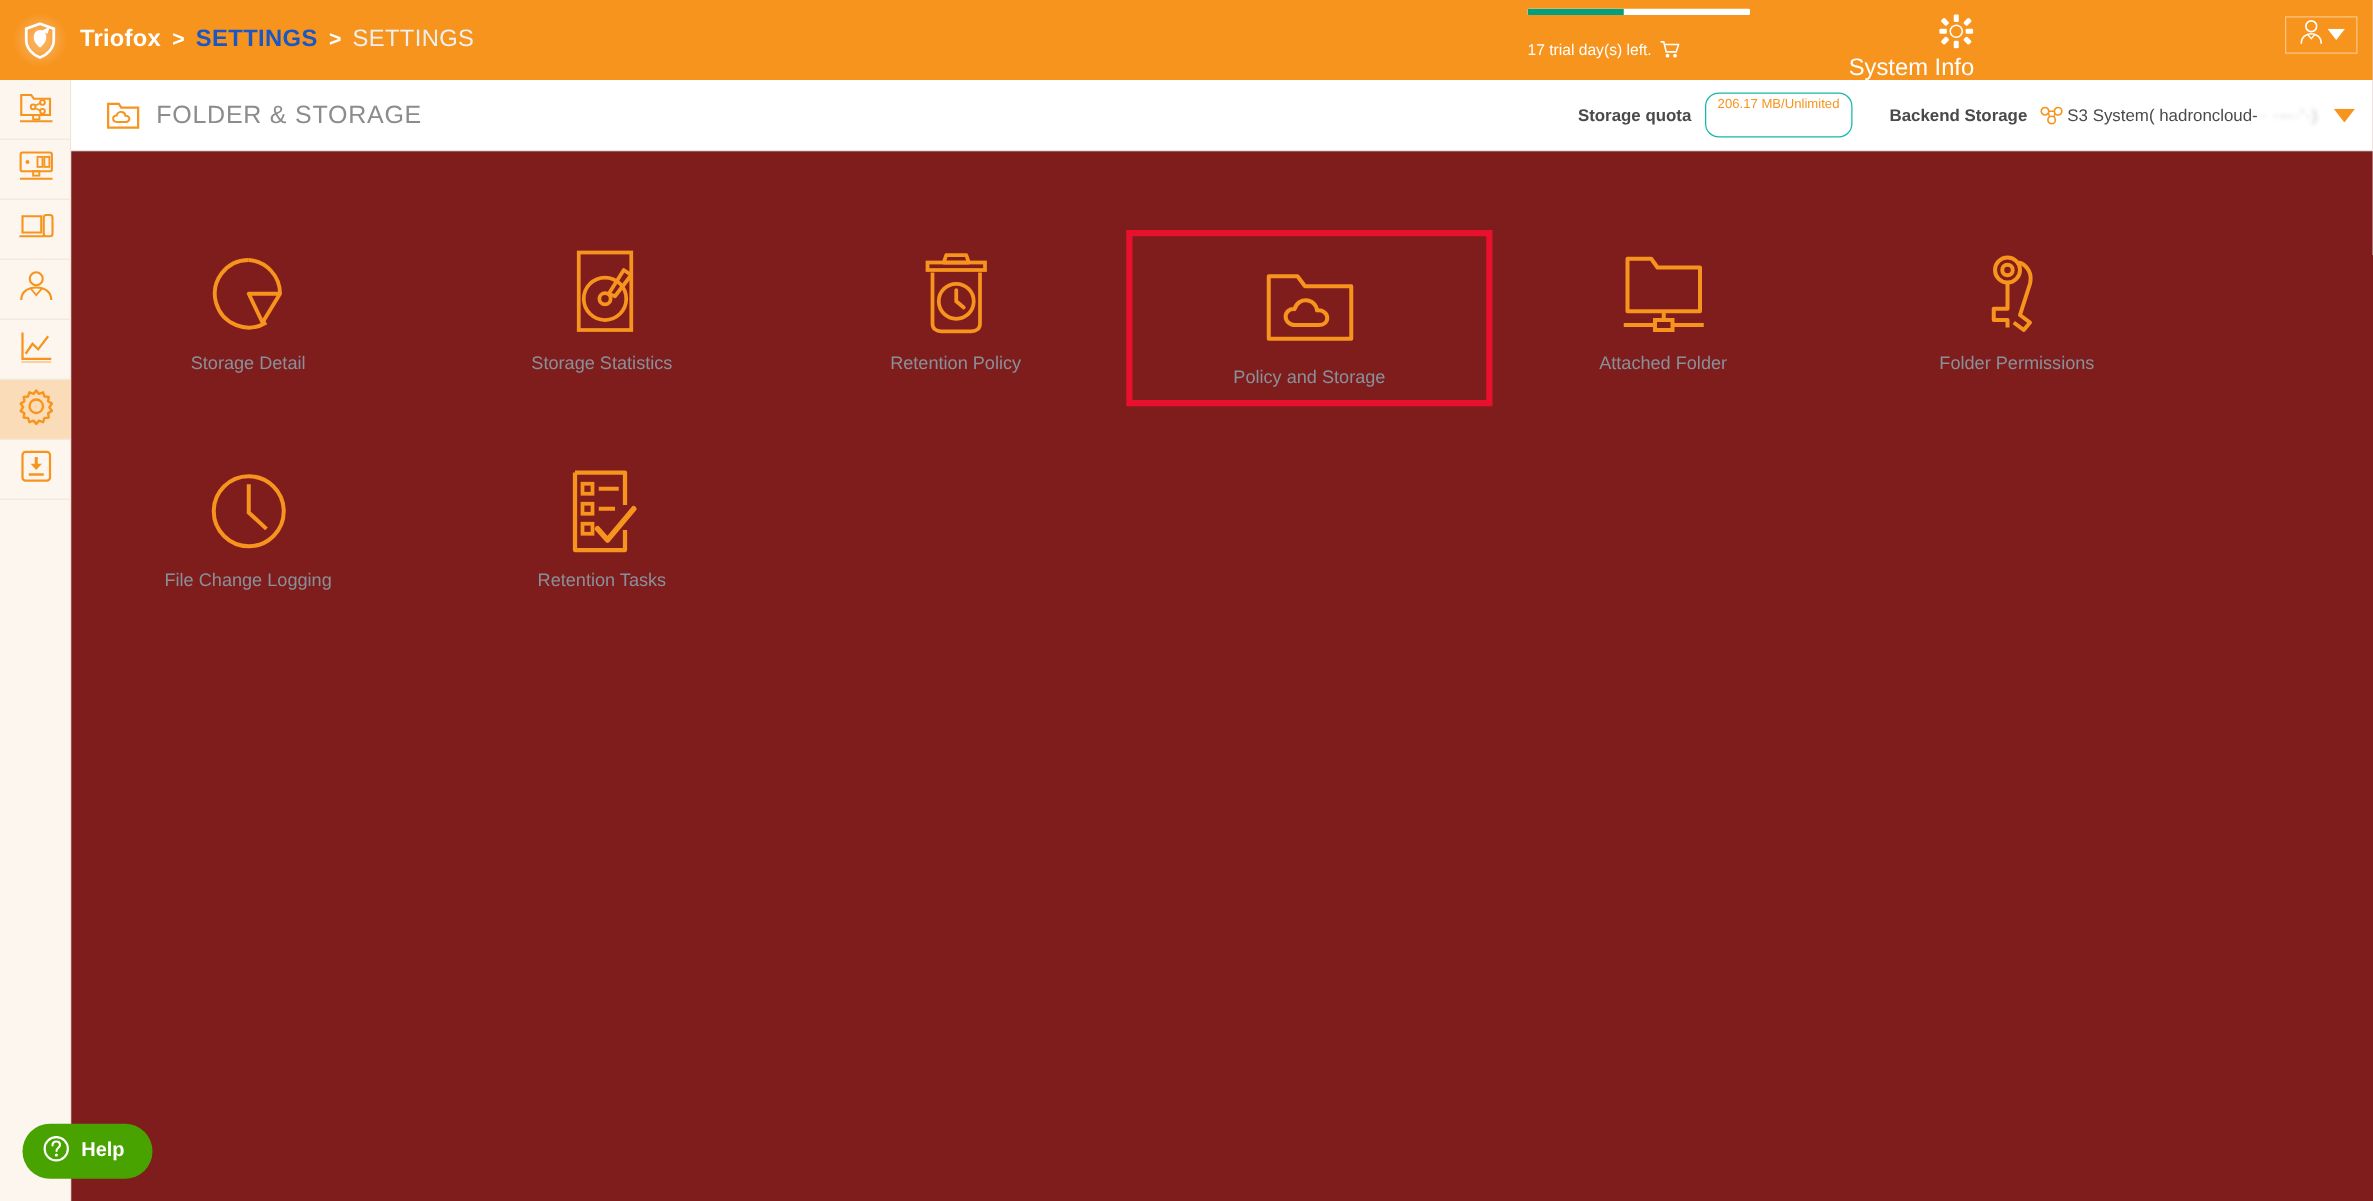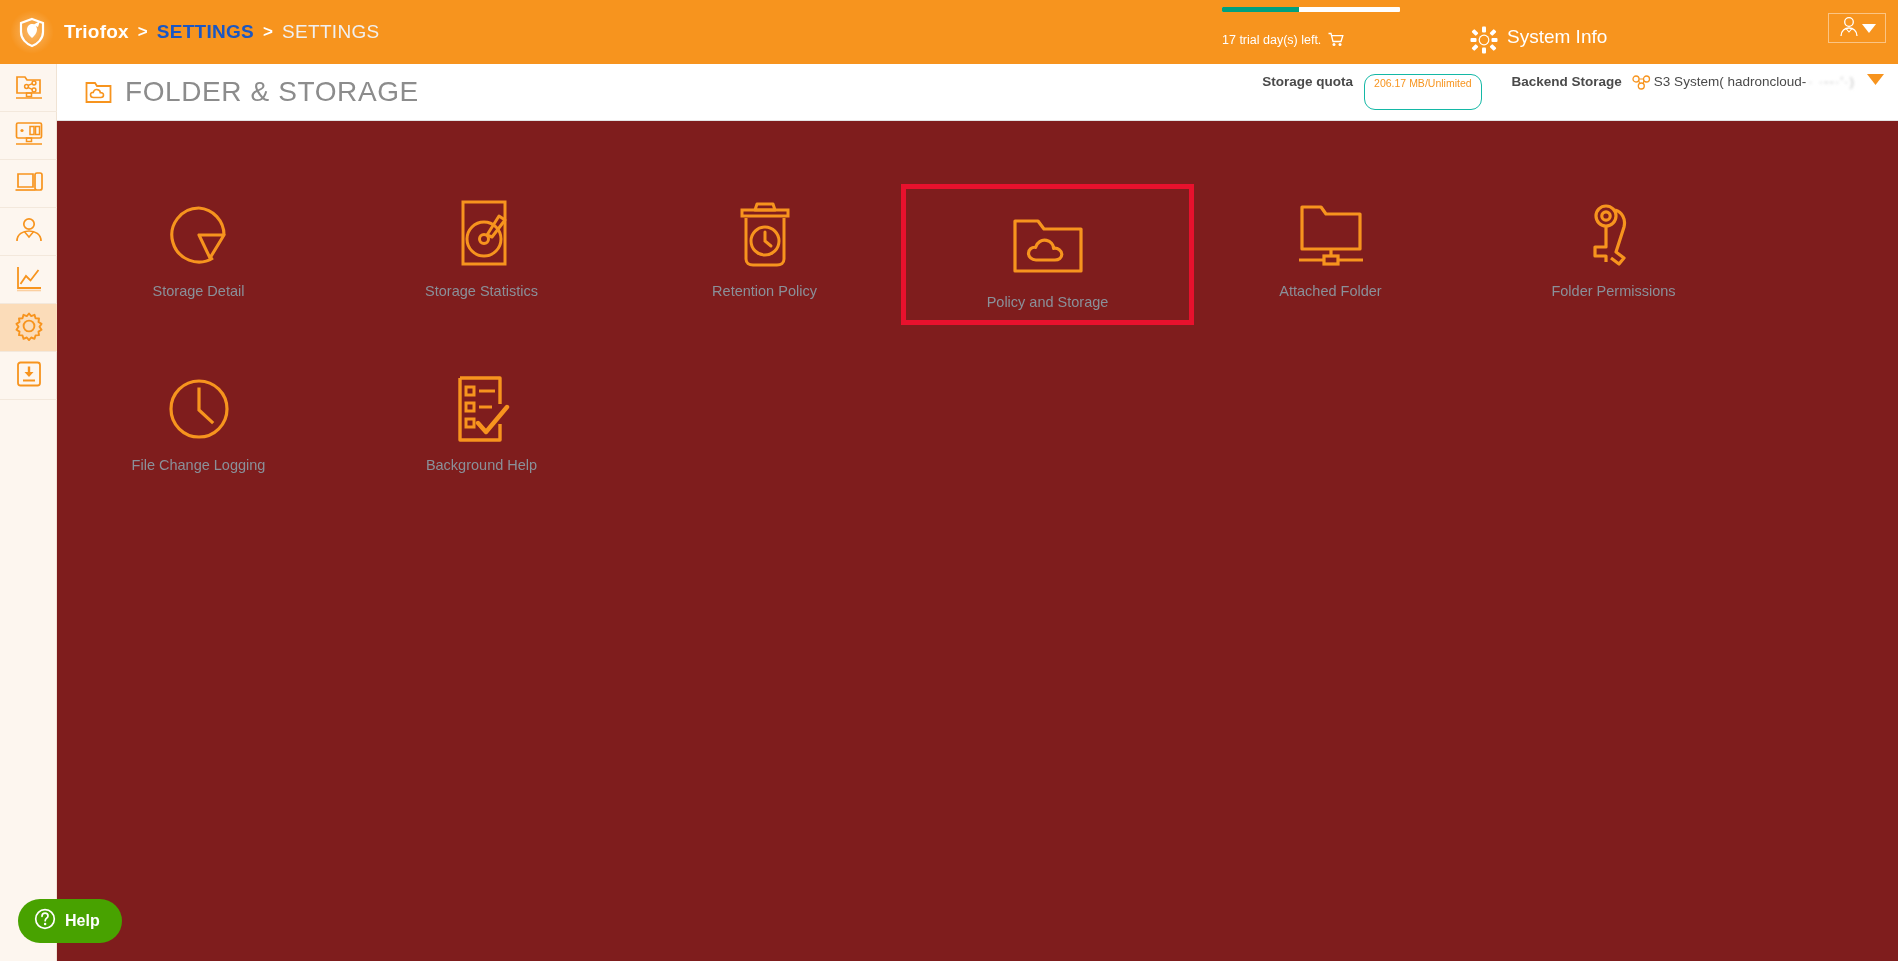--- a/index.html
+++ b/index.html
@@ -40,22 +40,22 @@
     overflow: hidden;
   }
   .trial-bar-fill { height: 100%; background: #00a07e; }
   .trial-text {
     margin-top: 20px; color: #ffffff; font-size: 12.5px;
     display: flex; align-items: center; white-space: nowrap;
   }
   .cart-icon { margin-left: 7px; display: inline-flex; }
 
   .sysinfo {
-    position: absolute; left: 1470px; top: 26px;
-    display: flex; align-items: flex-start; cursor: pointer;
+    position: absolute; left: 1470px; top: 11px;
+    display: flex; align-items: flex-end; cursor: pointer; flex-direction: column;
   }
   .sysinfo-label { color: #ffffff; font-size: 19px; margin-left: 9px; }
 
   .user-menu {
     position: absolute; right: 12px; top: 13px;
     width: 58px; height: 30px;
     border: 1px solid rgba(255,255,255,.45);
     display: flex; align-items: center; justify-content: center; gap: 3px;
     cursor: pointer;
   }
@@ -79,25 +79,25 @@
   .page-header {
     position: absolute; top: 64px; left: 57px;
     width: 1841px; height: 57px;
     background: #ffffff;
     border-bottom: 1px solid #e3e3e3;
     display: flex; align-items: center;
   }
   .ph-icon { margin-left: 28px; display: flex; }
   .ph-title {
     margin-left: 13px; color: #8c8c8c;
-    font-size: 28px; letter-spacing: .6px; font-weight: normal;
+    font-size: 20px; letter-spacing: .6px; font-weight: normal;
   }
   .ph-right {
     margin-left: auto; margin-right: 14px;
-    display: flex; white-space: nowrap;
+    display: flex; align-items: center; white-space: nowrap;
   }
   .ph-label { color: #4a4a4a; font-size: 13.5px; font-weight: bold; }
   .quota-badge {
     margin-left: 11px; border: 1px solid #14b8a6; border-radius: 11px;
     color: #f7941e; font-size: 10.5px; padding: 2px 9px 20px;
   }
   .ph-label2 { color: #4a4a4a; font-size: 13.5px; font-weight: bold; margin-left: 30px; }
   .backend-icon { margin-left: 10px; display: flex; }
   .backend-name { color: #4a4a4a; font-size: 13.5px; margin-left: 3px; }
   .backend-blur {
@@ -424,21 +424,21 @@
       <span class="tile-icon">
         <svg width="64" height="70" viewBox="0 0 64 70">
           <path d="M10 4 H50 V30 M50 50 V66 H10 V4" fill="none" stroke="#f7941e" stroke-width="3.4" stroke-linejoin="round"></path>
           <rect x="16" y="13" width="8" height="8" fill="none" stroke="#f7941e" stroke-width="3"></rect>
           <rect x="16" y="29" width="8" height="8" fill="none" stroke="#f7941e" stroke-width="3"></rect>
           <rect x="16" y="45" width="8" height="8" fill="none" stroke="#f7941e" stroke-width="3"></rect>
           <path d="M29 17 H45 M29 33 H42" stroke="#f7941e" stroke-width="3.2"></path>
           <path d="M28 49 L36 58 L57 33" fill="none" stroke="#f7941e" stroke-width="4.4" stroke-linejoin="round" stroke-linecap="round"></path>
         </svg>
       </span>
-      <span class="tile-label">Background Help</span>
+      <span class="tile-label">Retention Tasks</span>
     </div>
 
   </div>
 </div>
 
 <div class="help-btn">
   <span>
     <svg width="22" height="22" viewBox="0 0 22 22">
       <circle cx="11" cy="11" r="9.3" fill="none" stroke="#ffffff" stroke-width="1.7"></circle>
       <path d="M8 8.3 C8 6.3 9.4 5.2 11.1 5.2 C12.8 5.2 14 6.3 14 7.9 C14 10 11.2 10.4 11.2 12.7" fill="none" stroke="#ffffff" stroke-width="1.7" stroke-linecap="round"></path>

